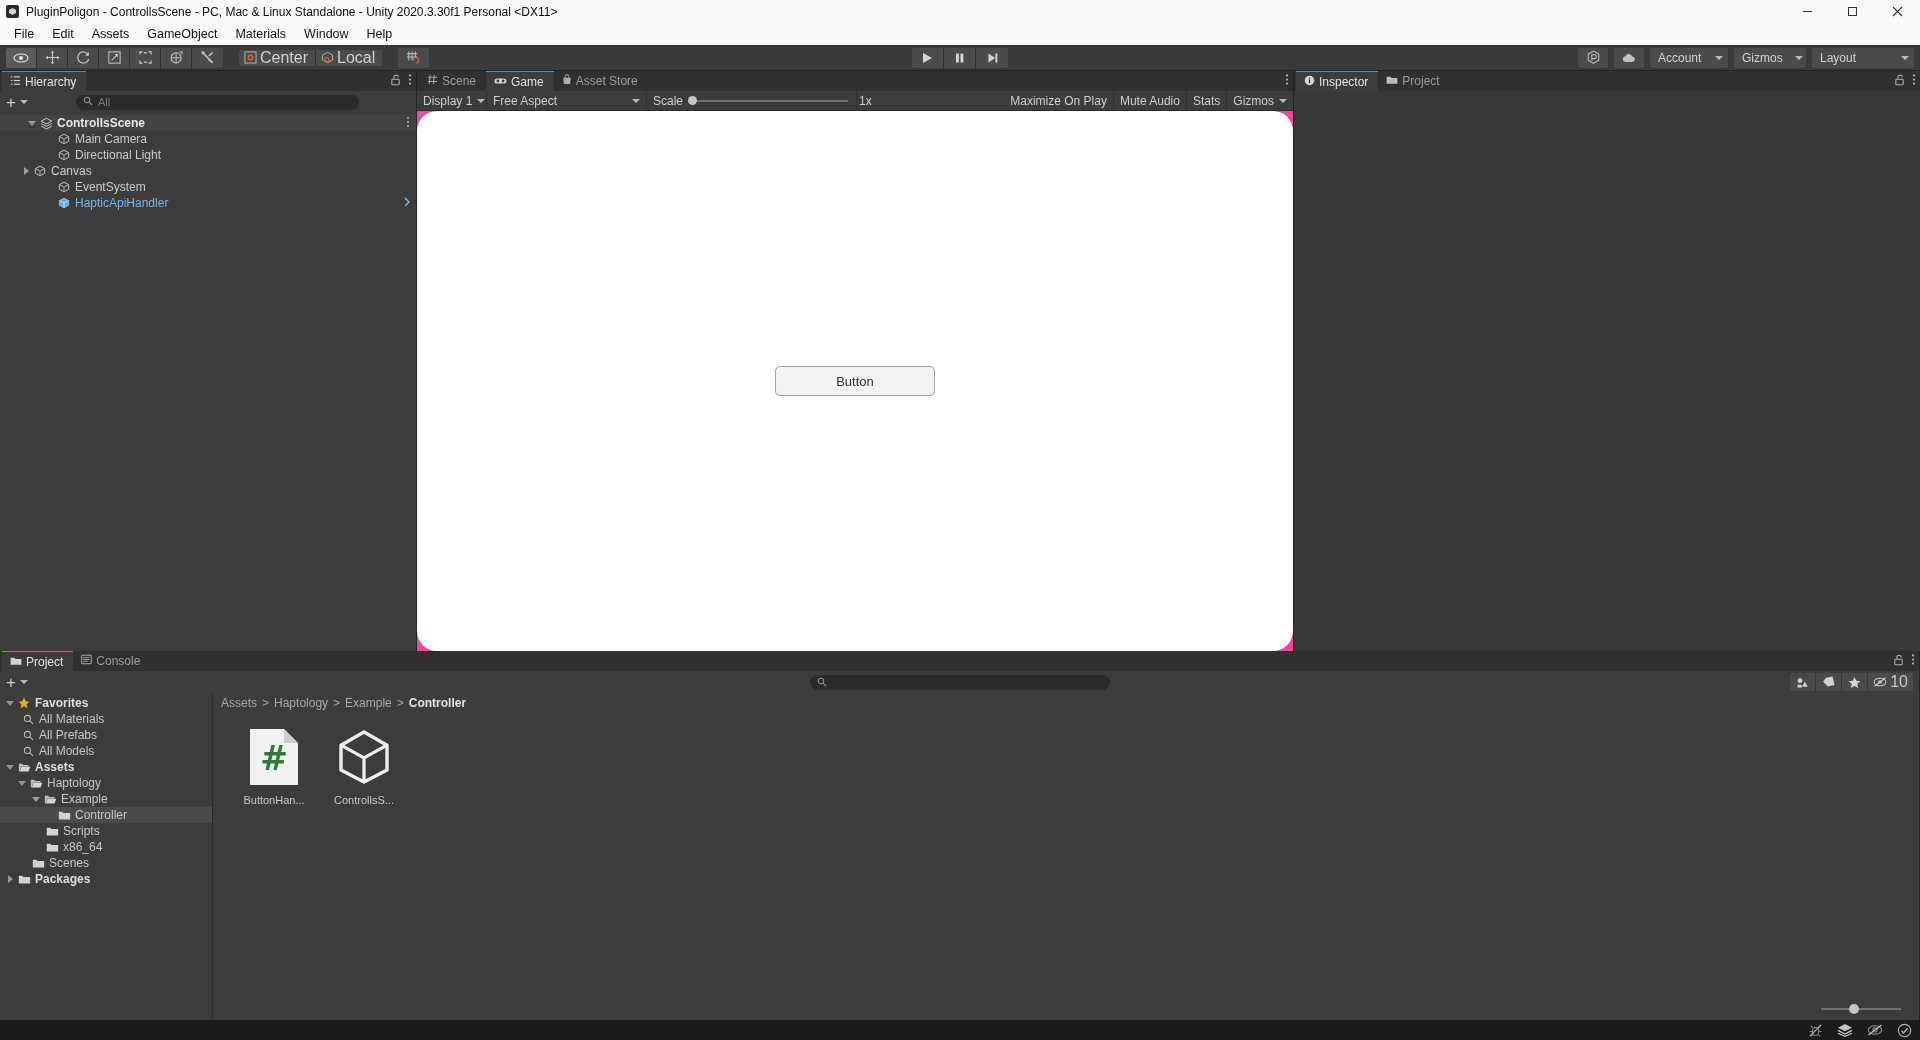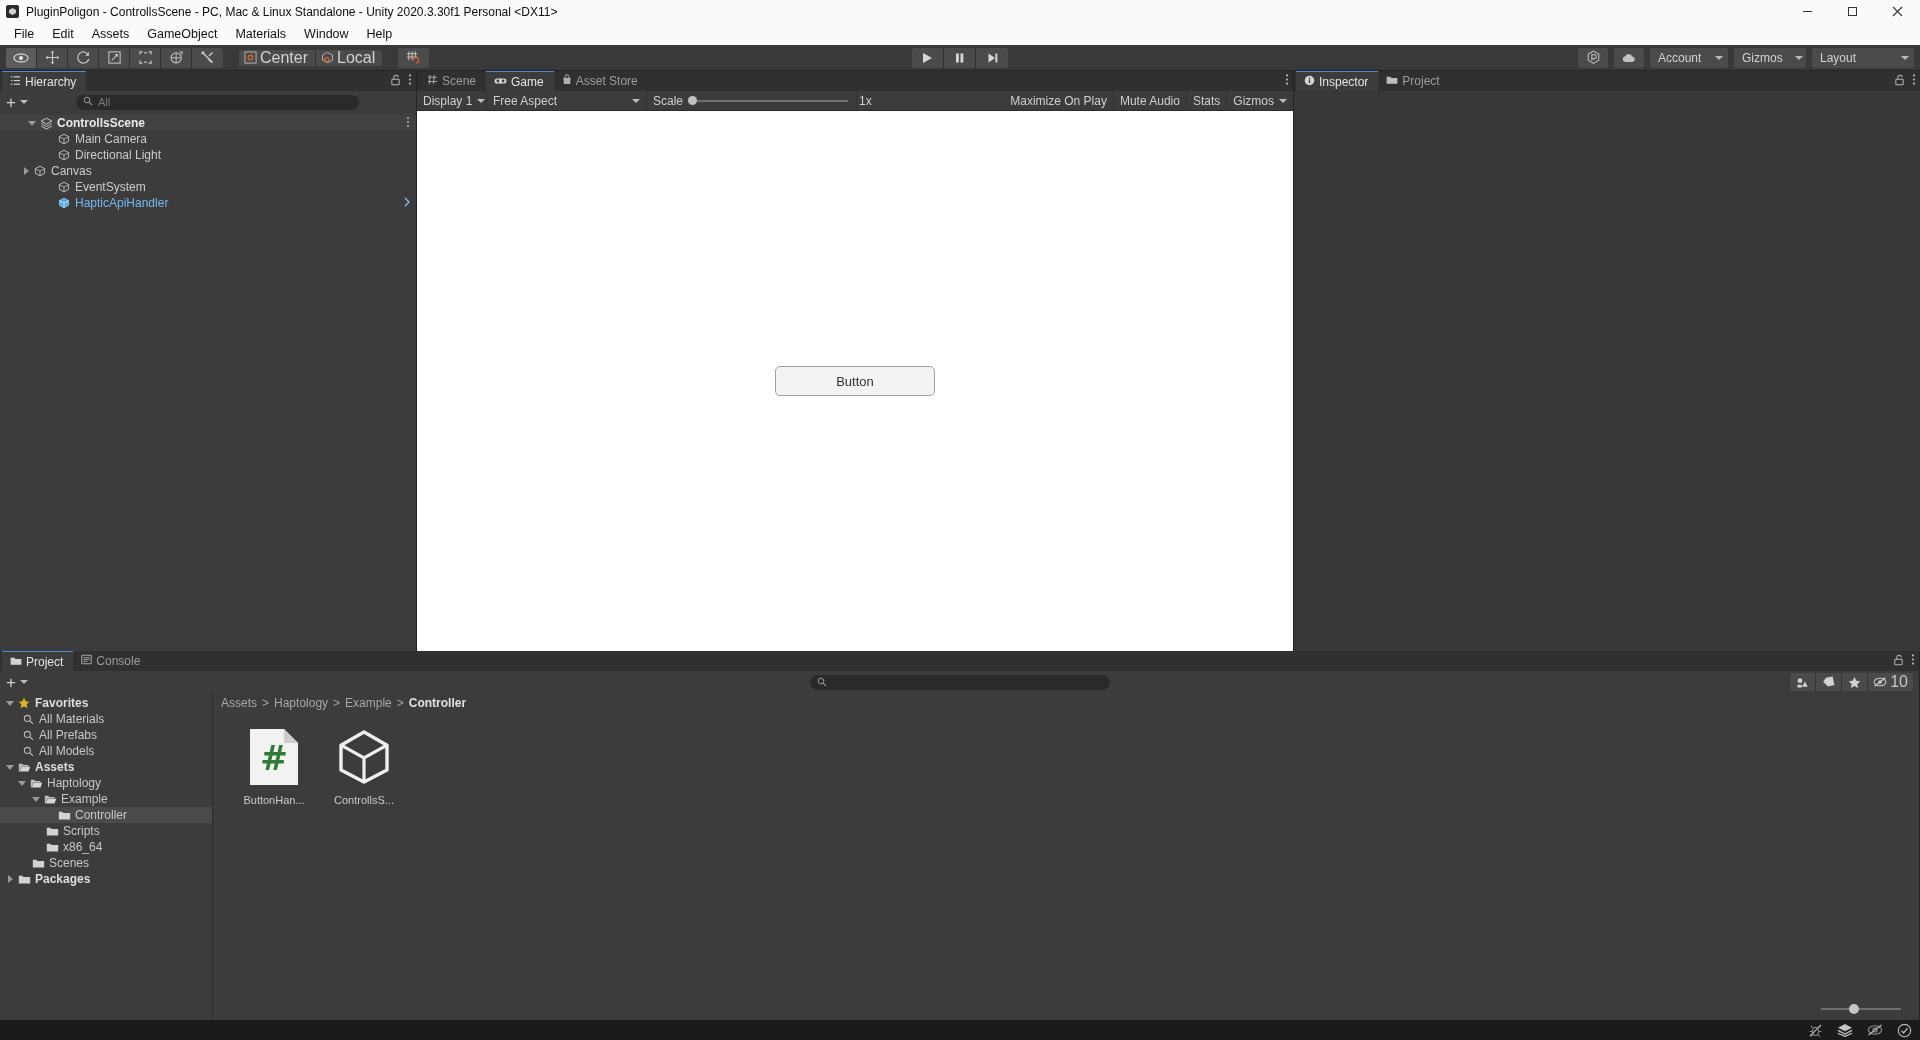--- a/index.html
+++ b/index.html
@@ -153,21 +153,21 @@
   }
   .gv-item {
     height: 20px; display: flex; align-items: center; padding: 0 6px;
     border-right: 1px solid #303030; gap: 5px; white-space: nowrap;
   }
   .gv-item.nobord { border-right: none; }
   .slider-wrap { display: flex; align-items: center; gap: 0; }
   .sl-track { width: 160px; height: 2px; background: #707070; position: relative; }
   .sl-knob { width: 9px; height: 9px; border-radius: 50%; background: #c2c2c2; position: absolute; left: 0; top: -3.5px; }
   .gv-spacer { flex: 1 1 auto; }
-  .gameview { flex: 1 1 auto; background: #ffffff; display: flex; align-items: center; justify-content: center; position: relative; }
+  .gameview { flex: 1 1 auto; background: #ffffff; display: flex; align-items: center; justify-content: center; position: relative; border-radius: 20px; }
   .unity-button {
     width: 160px; height: 30px; background: #f3f3f3; border: 1px solid #a0a0a0;
     border-radius: 5px; color: #323232; font-size: 13px;
     display: flex; align-items: center; justify-content: center;
     position: absolute; left: 50%; top: 50%; transform: translate(-50%,-50%);
   }
 
   
   .inspector { width: 626px; flex: 0 0 626px; background: #383838; }
   .insp-body { flex: 1 1 auto; background: #383838; }

